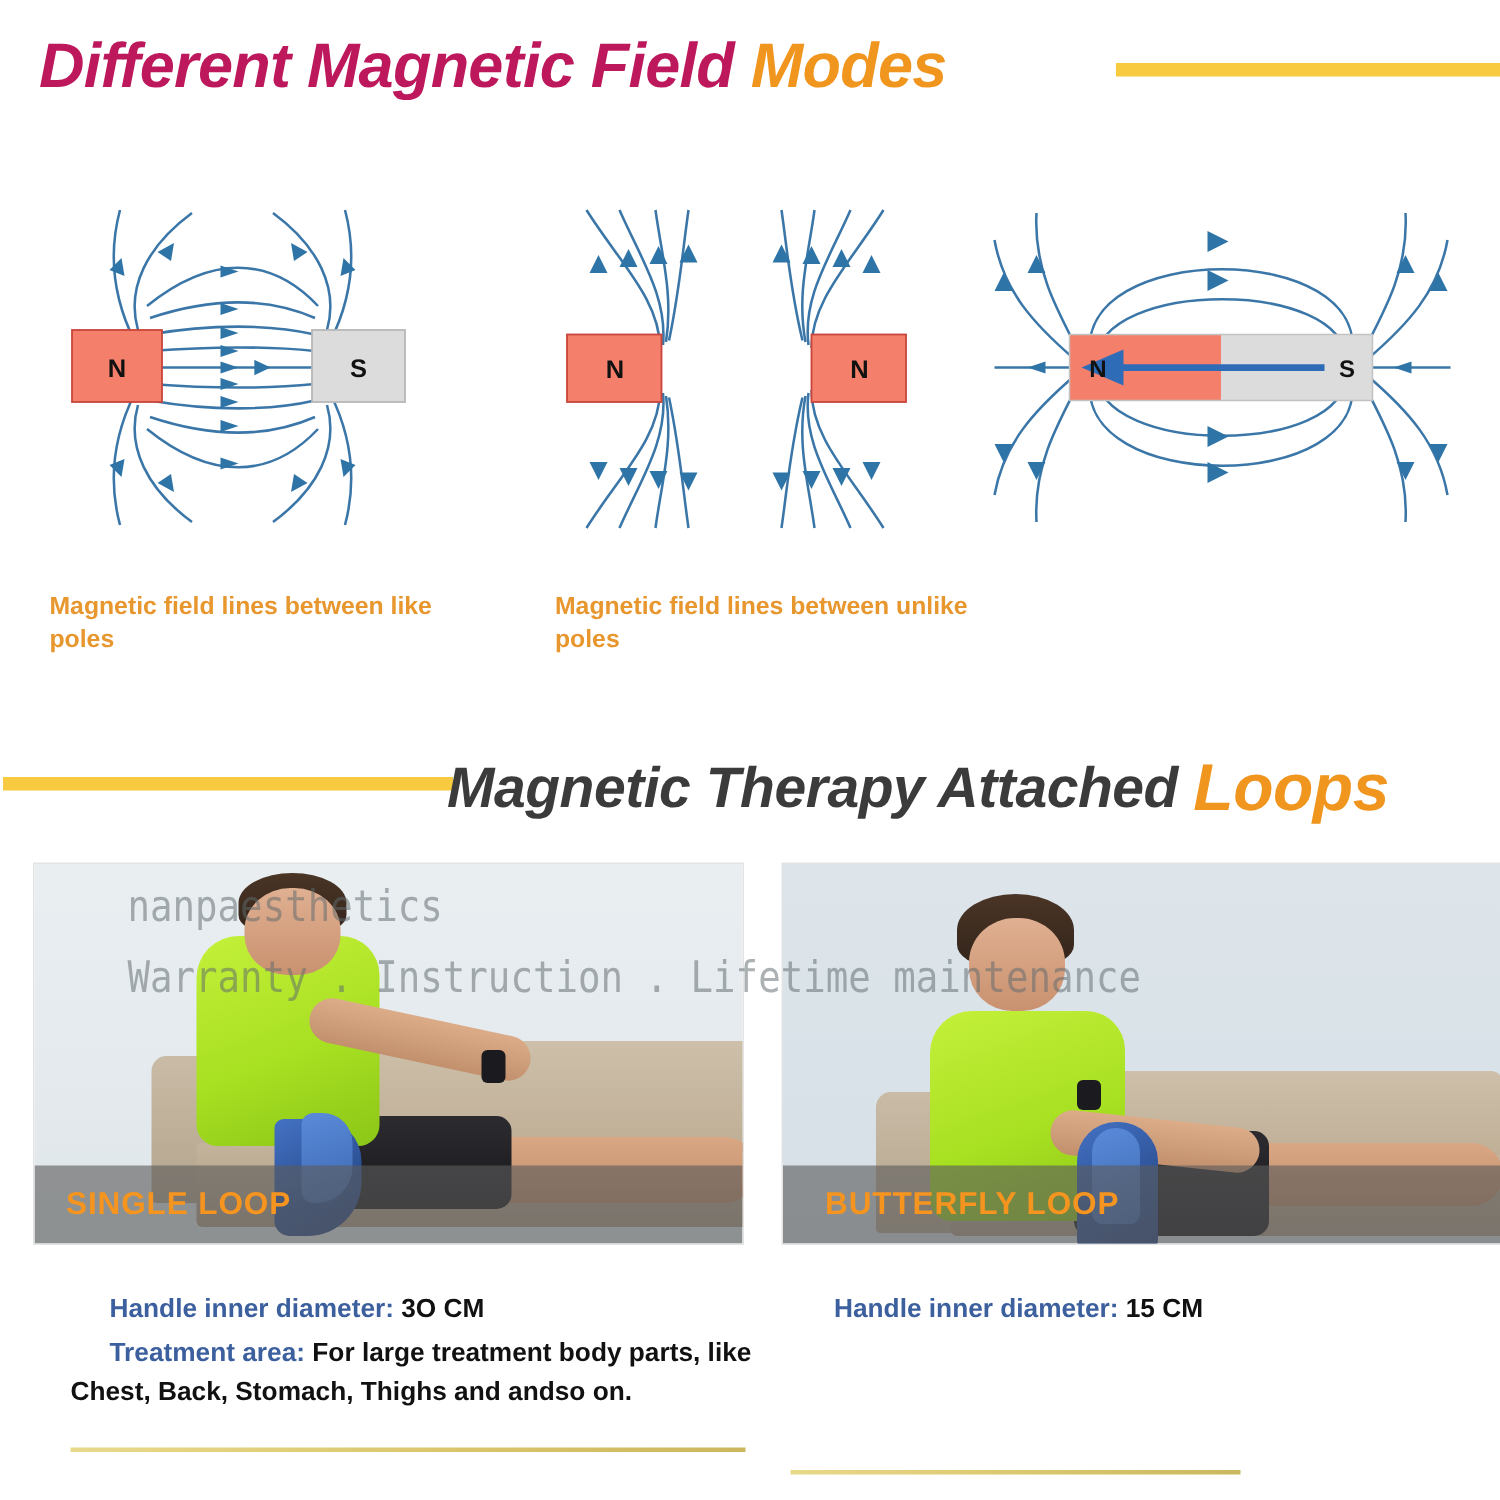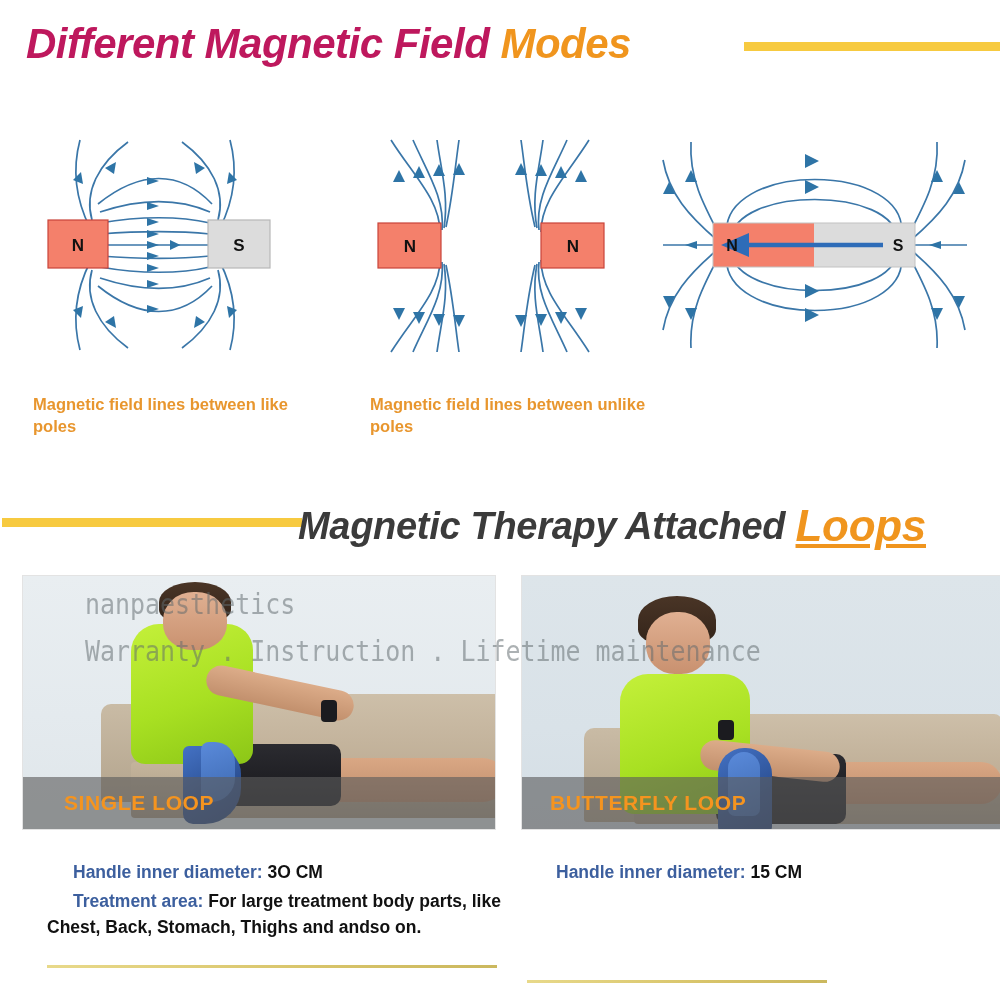--- a/index.html
+++ b/index.html
@@ -36,21 +36,21 @@
   .heading2{
     position:absolute;right:6px;top:0px;height:56px;
     display:flex;align-items:center;
   }
   .heading2 .h-main,.heading2 .h-accent{
     font-family:"Liberation Sans","DejaVu Sans",sans-serif;
     font-weight:bold;font-style:italic;font-size:38px;
     letter-spacing:-0.3px;line-height:1;white-space:pre;
   }
   .heading2 .h-main{color:#3b3b3b;}
-  .heading2 .h-accent{color:#F0951E;font-size:44px;text-decoration:underline;}
+  .heading2 .h-accent{color:#F0951E;font-size:44px;}
 
   
   .diagrams{position:absolute;left:0;top:120px;width:1000px;height:340px;}
   .diagram{position:absolute;top:0;width:330px;height:250px;}
   .d1{left:10px;}
   .d2{left:345px;}
   .d3{left:655px;}
   .diagram svg{display:block;width:100%;height:100%;}
 
   .caption{
@@ -97,21 +97,21 @@
   .loop{position:absolute;background:linear-gradient(150deg,#4472c4 0%,#2b4f92 60%,#24427c 100%);}
   .watch{position:absolute;background:#1b1b1f;border-radius:4px;}
 
   .banner{
     position:absolute;left:0;right:0;bottom:0;height:52px;
     background:rgba(92,92,92,0.62);
     display:flex;align-items:center;
   }
   .banner-label{
     font-weight:bold;font-size:21px;letter-spacing:0.6px;
-    color:#F5941F;padding-left:41px;
+    color:#F5941F;padding-left:21px;
   }
   .p-right .banner-label{padding-left:28px;}
 
   
   .watermark{
     position:absolute;left:0;top:575px;width:792px;height:120px;
     pointer-events:none;overflow:hidden;
   }
   .wm-line{
     font-family:"DejaVu Sans Mono","Liberation Mono",monospace;

